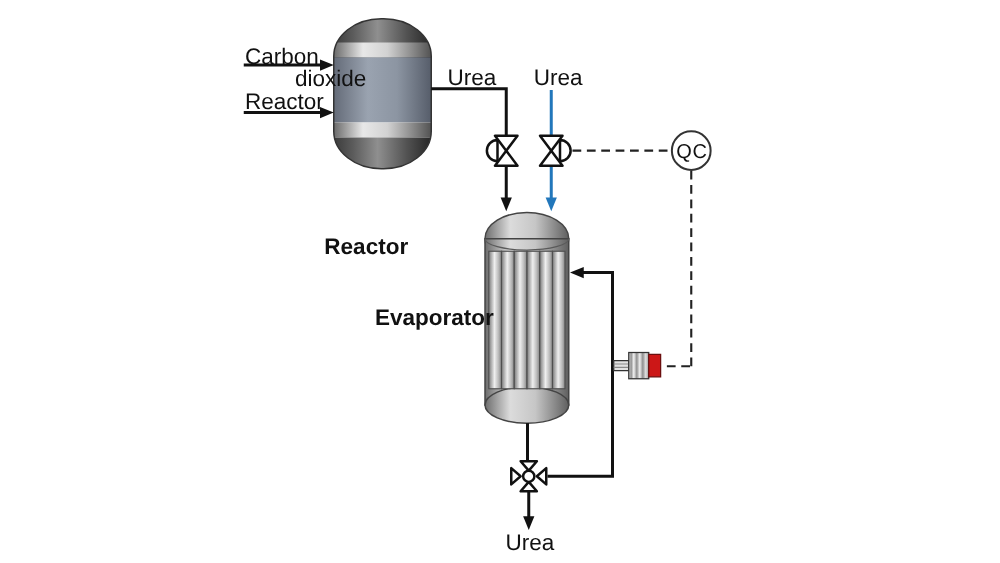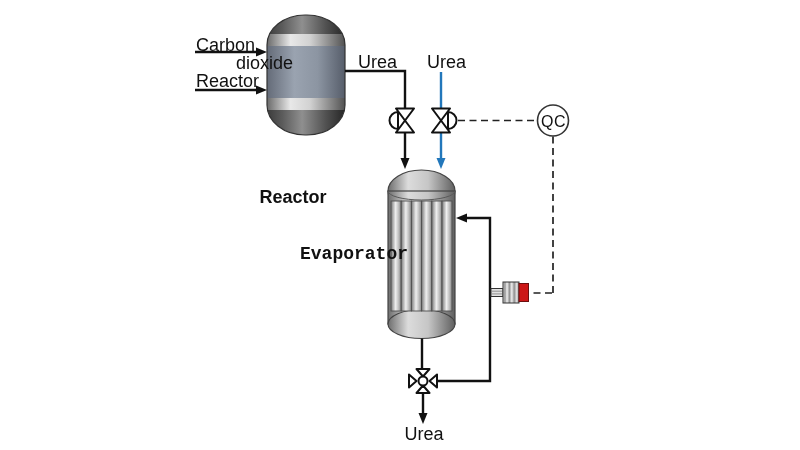--- a/index.html
+++ b/index.html
@@ -5,21 +5,21 @@
   html,body{margin:0;padding:0;background:#fff;}
   #stage{
     position:relative;width:800px;height:450px;background:#fff;
     font-family:"Liberation Sans","DejaVu Sans",sans-serif;color:#111;
     overflow:hidden;
   }
   #pfd{position:absolute;left:0;top:0;}
   .lbl{position:absolute;font-size:18px;line-height:16px;white-space:nowrap;color:#111;}
   .lbl.bold{font-weight:bold;}
   .lbl.center{text-align:center;}
-  .lbl.right{text-align:center;font-family:Liberation Mono, monospace;}
+  .lbl.right{text-align:center;}
   #qc-label{position:absolute;left:538px;top:113px;width:31px;text-align:center;
     font-size:16px;font-weight:normal;letter-spacing:.5px;}
 </style>
 </head>
 <body>
 
 <div id="stage">
 
   <svg id="pfd" width="800" height="450" viewBox="0 0 800 450">
     <defs>

